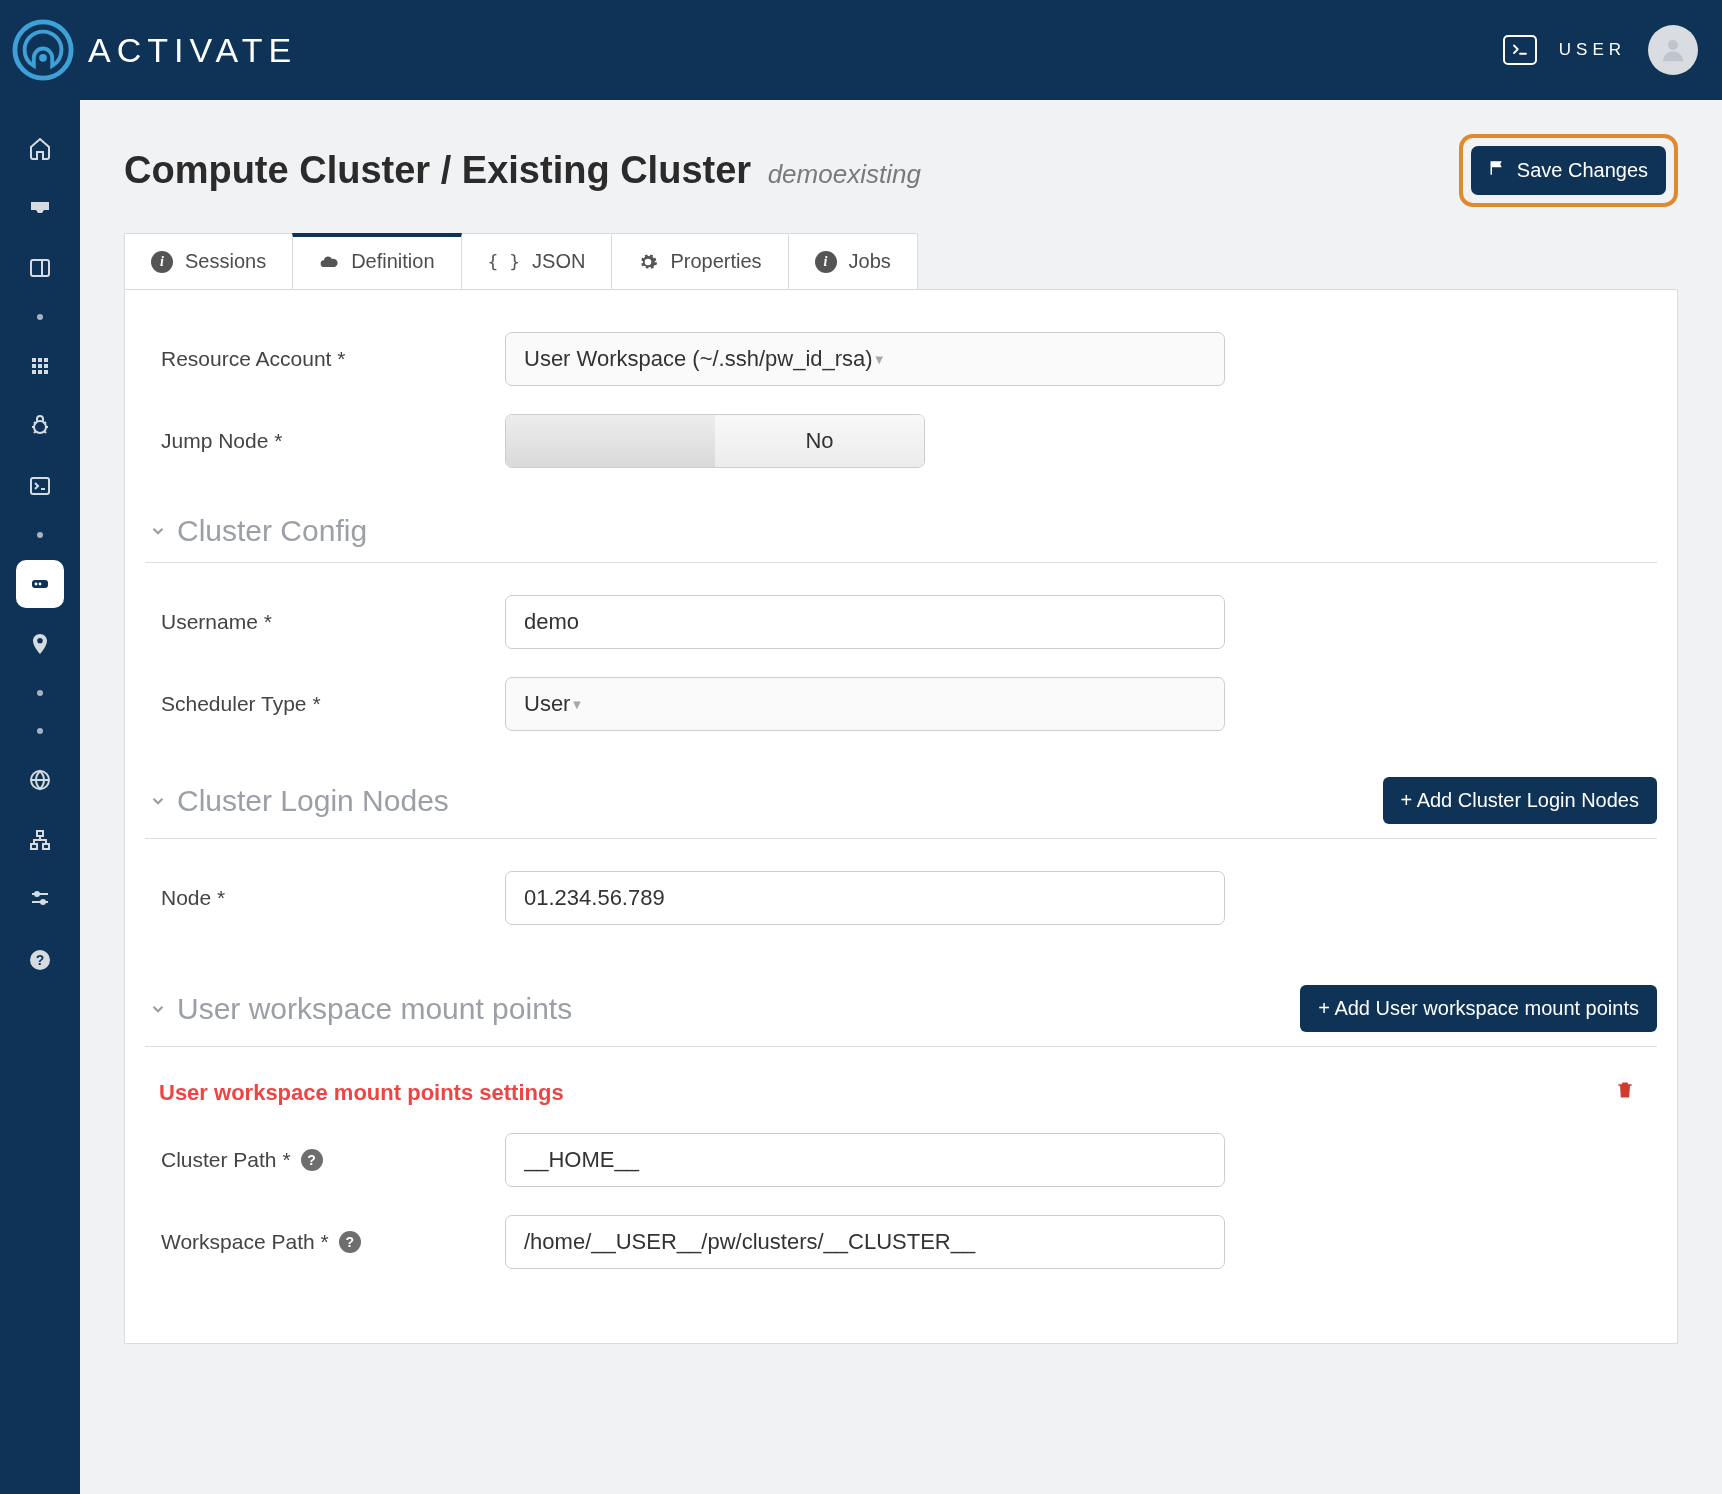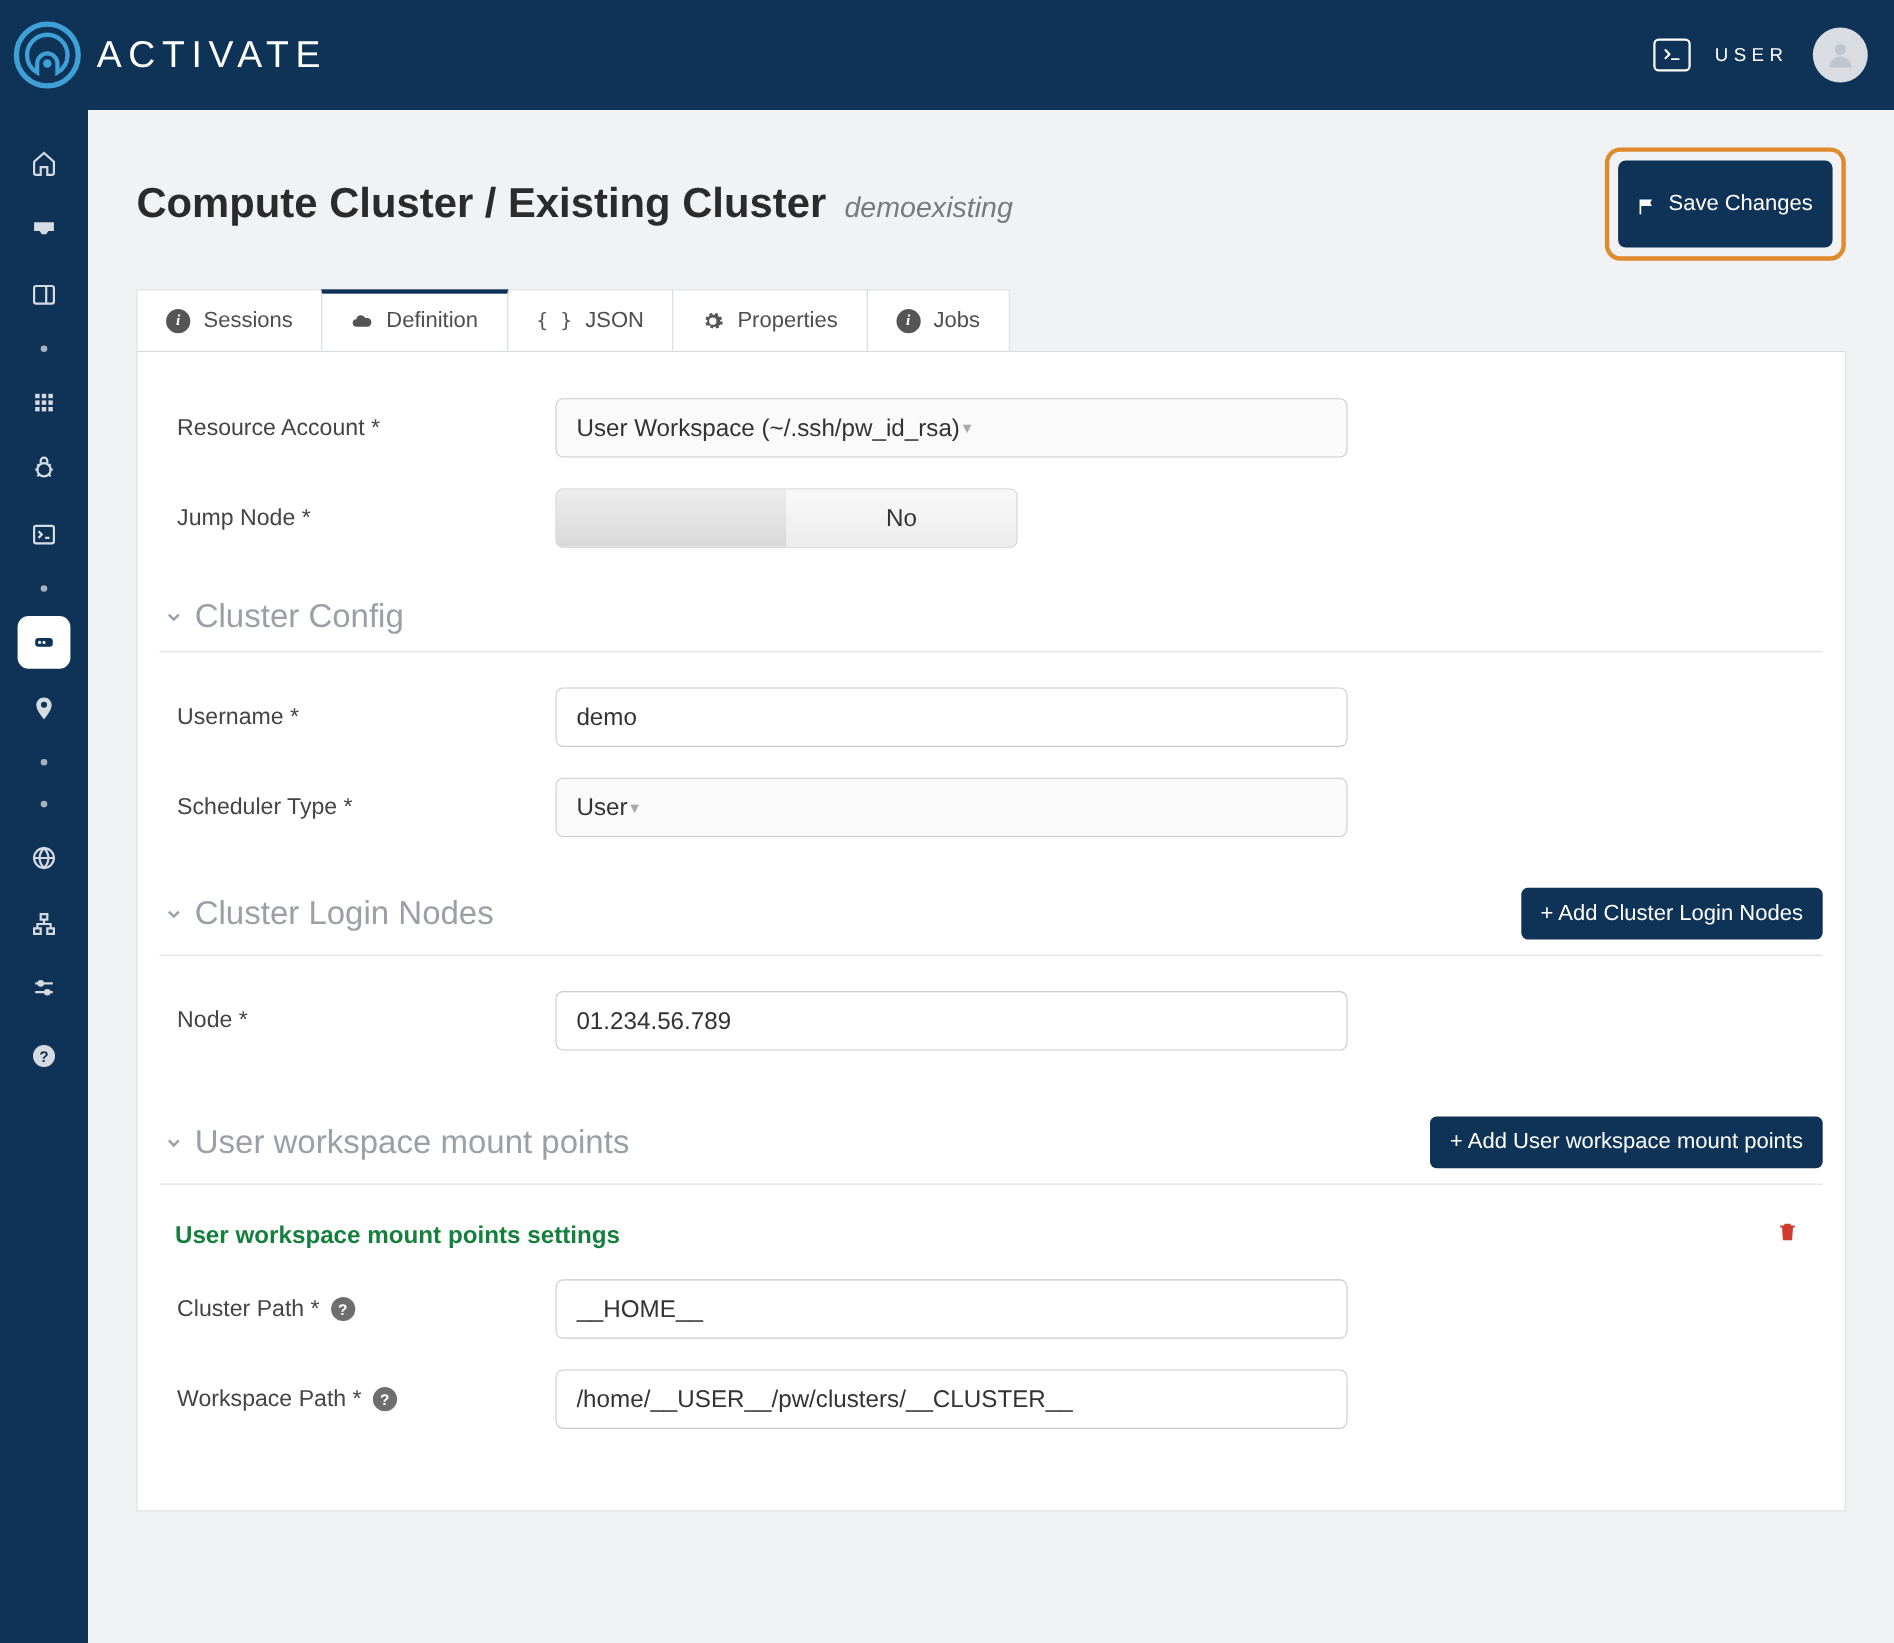--- a/index.html
+++ b/index.html
@@ -98,23 +98,23 @@
   .save-wrap {
     border: 4px solid #e08a2e;
     border-radius: 14px;
     padding: 8px;
   }
   .save-button {
     background: #0e3356;
     color: #fff;
     border: none;
     border-radius: 7px;
-    padding: 28px 18px;
+    padding: 13px 18px;
     font-size: 20px;
-    display: flex; align-items: flex-end; gap: 10px;
+    display: flex; align-items: flex-start; gap: 10px;
     cursor: pointer;
   }
   .save-button svg { width: 18px; height: 18px; fill: #fff; }
 
   
   .tabs { display: flex; }
   .tab {
     display: flex; align-items: center; gap: 12px;
     padding: 16px 26px;
     border: 1px solid #d9dcdf;
@@ -204,21 +204,21 @@
     padding-left: 4px;
   }
   .section-title .chev-down { color: #9aa0a6; }
   .add-button {
     background: #0e3356; color: #fff; border: none;
     border-radius: 6px; padding: 12px 18px; font-size: 20px;
     cursor: pointer;
   }
 
   .subheading {
-    font-weight: 700; font-size: 22px; color: #15803d;
+    font-weight: 700; font-size: 22px; color: #ef4444;
     padding: 14px 0 12px 14px;
     display: flex; align-items: center; justify-content: space-between;
   }
   .trash-icon { color: #cf3b2e; cursor: pointer; margin-right: 22px; }
   .trash-icon svg { width: 20px; height: 22px; }
 
   .help-dot {
     width: 22px; height: 22px; border-radius: 50%;
     background: #6e6e6e; color: #fff;
     display: inline-flex; align-items: center; justify-content: center;

